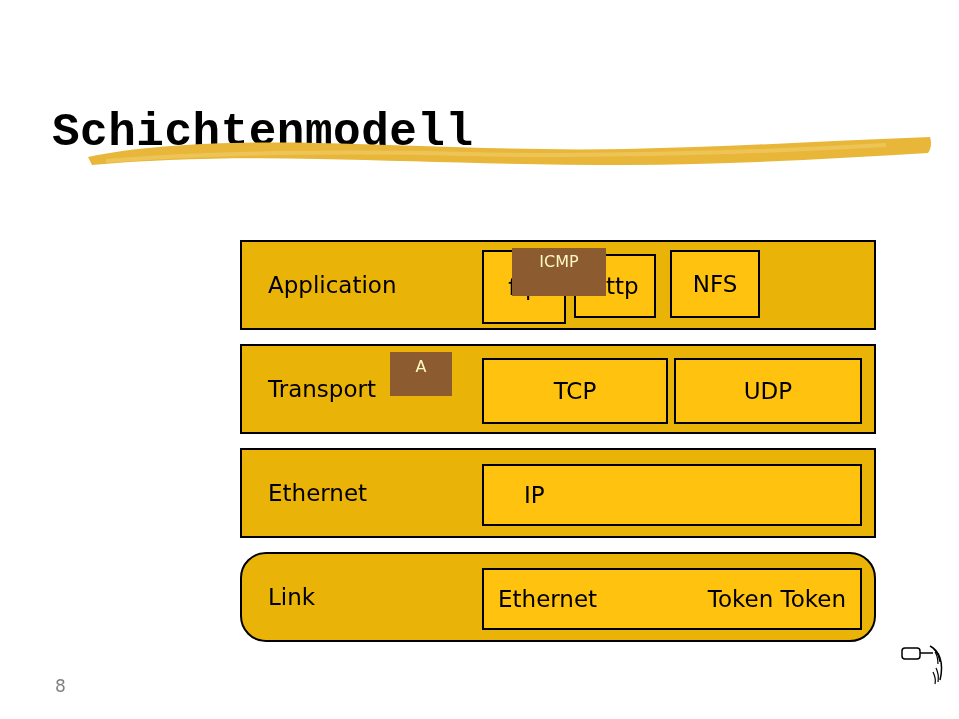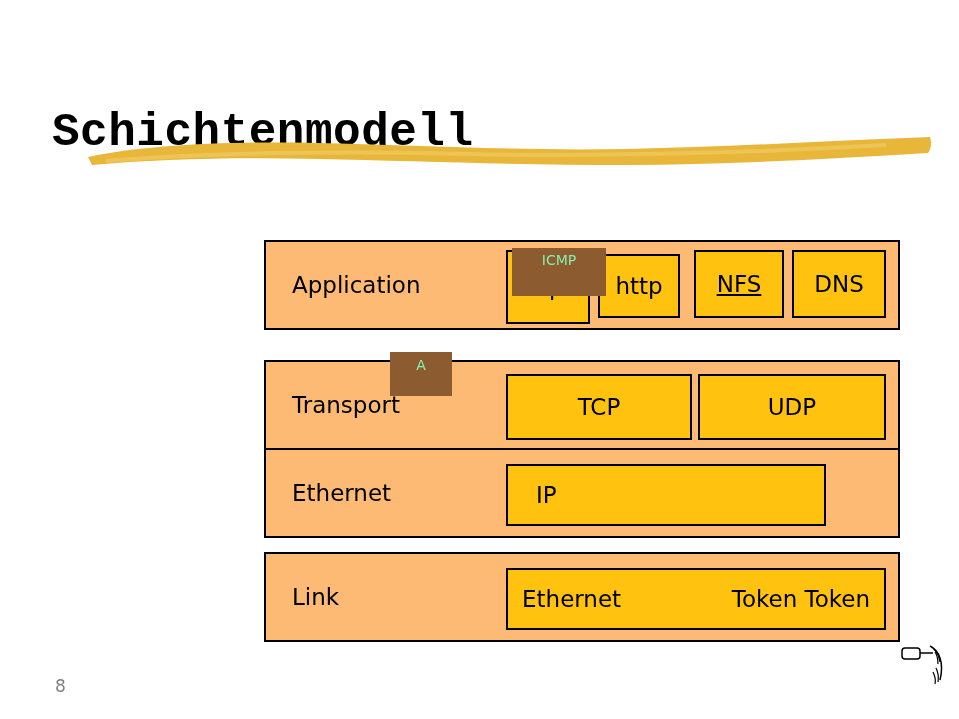--- a/index.html
+++ b/index.html
@@ -43,29 +43,28 @@
     position: absolute;
     left: 240px;
     top: 240px;
     width: 636px;
     height: 408px;
   }
 
   .layer-row {
     position: absolute;
     left: 0;
-    background: #fdba74;
+    background: #eab308;
     border: 2px solid #000000;
     box-sizing: border-box;
-    margin-left: 24px;
   }
   .layer-row.r0 { top: 0;    width: 636px; height: 90px; }
-  .layer-row.r1 { top: 120px; width: 636px; height: 90px; text-align: center; }
+  .layer-row.r1 { top: 104px; width: 636px; height: 90px; text-align: center; }
   .layer-row.r2 { top: 208px; width: 636px; height: 90px; }
-  .layer-row.r3 { top: 312px; width: 636px; height: 90px; }
+  .layer-row.r3 { top: 312px; width: 636px; height: 90px; border-radius: 26px; }
 
   .layer-label {
     position: absolute;
     left: 26px;
     top: 50%;
     transform: translateY(-50%);
     font-size: 23px;
     color: #000000;
     white-space: nowrap;
   }
@@ -79,49 +78,49 @@
     display: flex;
     align-items: center;
     justify-content: center;
     font-size: 23px;
     color: #000000;
     white-space: nowrap;
   }
   
   .proto.ftp   { left: 240px; top: 8px;  width: 84px;  height: 74px; }
   .proto.http  { left: 332px; top: 12px; width: 82px;  height: 64px; }
-  .proto.nfs   { left: 428px; top: 8px;  width: 90px;  height: 68px; text-decoration: underline; }
+  .proto.nfs   { left: 428px; top: 8px;  width: 90px;  height: 68px; }
   .proto.dns   { left: 526px; top: 8px;  width: 94px;  height: 68px; }
 
   
   .proto.tcp { left: 240px; top: 12px; width: 186px; height: 66px; }
   .proto.udp { left: 432px; top: 12px; width: 188px; height: 66px; }
 
   
   .proto.ip {
-    left: 240px; top: 14px; width: 320px; height: 62px;
+    left: 240px; top: 14px; width: 380px; height: 62px;
     justify-content: flex-start;
-    padding-left: 28px;
+    padding-left: 40px;
   }
 
   
   .proto.link-box {
     left: 240px; top: 14px; width: 380px; height: 62px;
     justify-content: space-between;
     padding: 0 14px;
   }
   .proto.link-box > span { font-size: 23px; }
 
   
   .overlay-box {
     position: absolute;
     background: #8c5b2f;
     border: none;
-    color: #86efac;
-    font-size: 14px;
+    color: #fef9c3;
+    font-size: 16px;
     text-align: center;
     line-height: 1.12;
     z-index: 5;
   }
   #icmp-box {
     left: 512px;
     top: 248px;
     width: 94px;
     height: 48px;
     padding-top: 5px;
@@ -166,21 +165,20 @@
   <path d="M20,30 C120,22 250,20 380,23 C520,26 660,22 800,14" stroke="#f0c75c" stroke-width="4" fill="none" opacity="0.85"></path>
 </svg>
 
 <div id="layer-diagram">
 
   <div class="layer-row r0">
     <div class="layer-label">Application</div>
     <div class="proto ftp">ftp</div>
     <div class="proto http">http</div>
     <div class="proto nfs">NFS</div>
-    <div class="proto dns">DNS</div>
   </div>
 
   <div class="layer-row r1">
     <div class="layer-label">Transport</div>
     <div class="proto tcp">TCP</div>
     <div class="proto udp">UDP</div>
   </div>
 
   <div class="layer-row r2">
     <div class="layer-label">Ethernet</div>

